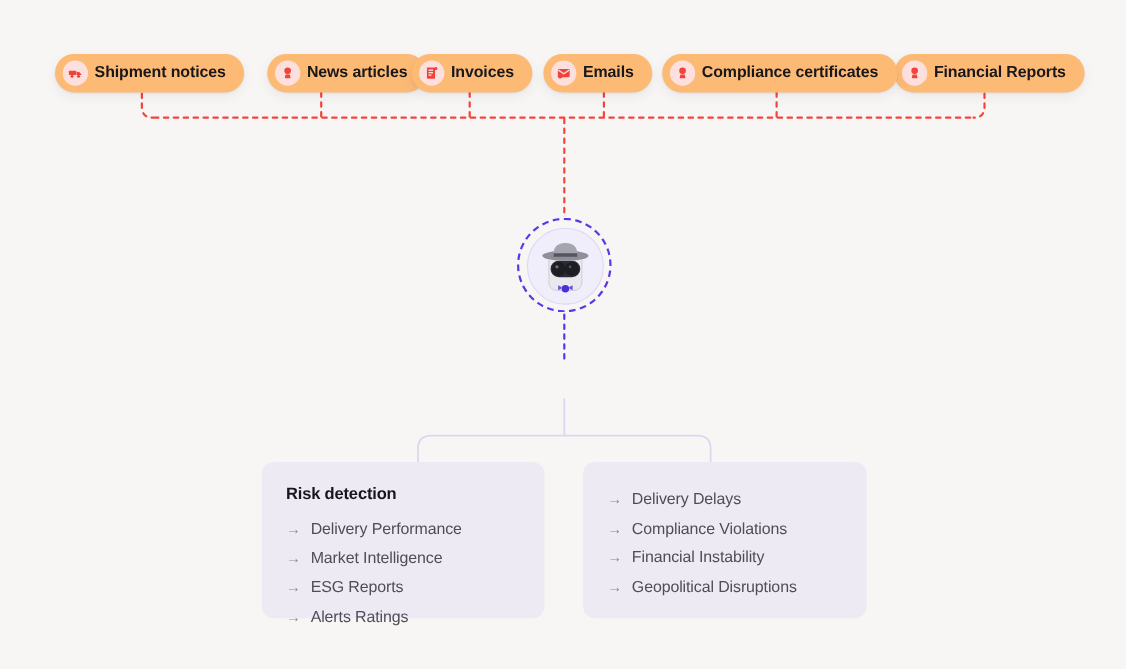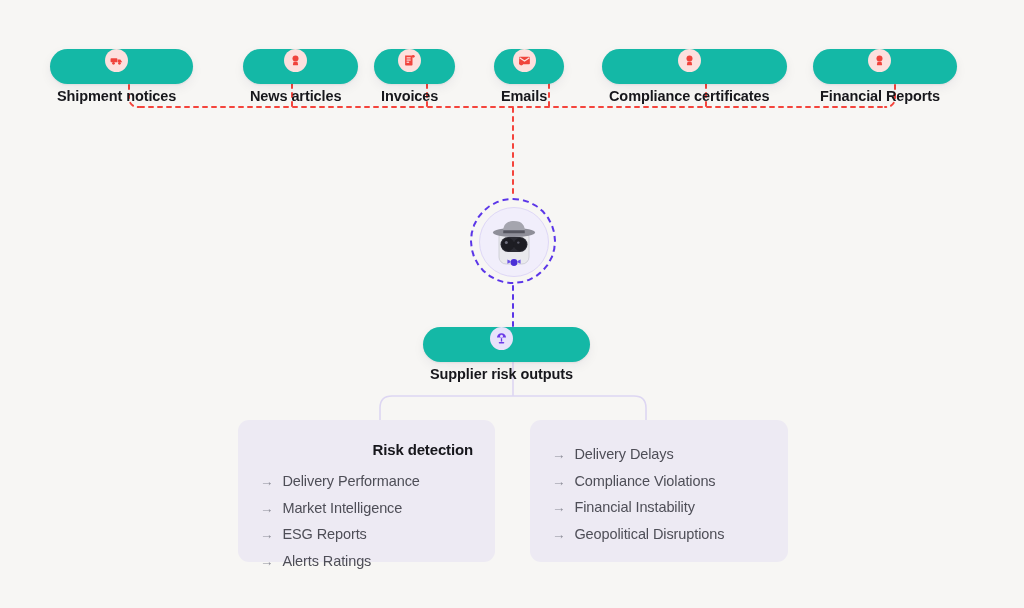--- a/index.html
+++ b/index.html
@@ -28,30 +28,29 @@
     width: 1024px;
     height: 608px;
     pointer-events: none;
   }
 
   
   .pill {
     position: absolute;
     display: flex;
     align-items: center;
-    gap: 17px;
+    gap: 6px;
     height: 35px;
     padding: 0 17px 0 7px;
-    background: #14b8a6;
+    background: #fdba74;
     border-radius: 999px;
     box-shadow: 0 1px 2px rgba(30, 25, 60, 0.07),
                 0 4px 12px rgba(30, 25, 60, 0.06);
     white-space: nowrap;
     z-index: 3;
-    flex-direction: column;
   }
   .pill .label {
     font-size: 14.5px;
     font-weight: 600;
     color: #17171c;
     letter-spacing: -0.1px;
     line-height: 1;
   }
   .ibadge {
     width: 23px;
@@ -116,21 +115,20 @@
     padding: 21px 22px 22px 22px;
     box-sizing: border-box;
     z-index: 2;
   }
   .card h3 {
     margin: 0 0 10px 0;
     font-size: 15px;
     font-weight: 700;
     color: #16161b;
     letter-spacing: -0.15px;
-    text-align: right;
   }
   .card ul {
     margin: 0;
     padding: 0;
     list-style: none;
   }
   .card li {
     display: flex;
     align-items: baseline;
     gap: 9px;
@@ -259,31 +257,20 @@
         <ellipse cx="34" cy="24.5" rx="21" ry="4.6" fill="#8f8f99"></ellipse>
         <path d="M23 24.5c0-7 2.6-11.5 11-11.5s11 4.5 11 11.5z" fill="#a5a5ae"></path>
         <path d="M23.2 22.2h21.6v3.1H23.2z" fill="#55555f"></path>
 
         <circle cx="34" cy="54.5" r="3.4" fill="#4a2fd6"></circle>
         <path d="M30.6 53l-3.2-1.6v4.4l3.2-1.6zM37.4 53l3.2-1.6v4.4l-3.2-1.6z" fill="#6b53e6"></path>
       </svg>
     </div>
   </div>
 
-  <div class="pill" id="output-pill">
-    <span class="ibadge purple">
-      <svg width="13" height="13" viewBox="0 0 16 16" fill="#6b3ae8">
-        <path d="M8 1.6c3.1 0 5.6 2.4 5.6 5.3H2.4C2.4 4 4.9 1.6 8 1.6z"></path>
-        <circle cx="8" cy="5.2" r="1.7" fill="#e7e2fb"></circle>
-        <rect x="7.2" y="7.6" width="1.6" height="4.2"></rect>
-        <rect x="4.6" y="12.2" width="6.8" height="2" rx="1"></rect>
-      </svg>
-    </span>
-    <span class="label">Supplier risk outputs</span>
-  </div>
 
   <div class="card" id="card-risk">
     <h3>Risk detection</h3>
     <ul>
       <li>
         <span class="arrow">→</span>
         <span>Delivery Performance</span>
       </li>
       <li>
         <span class="arrow">→</span>

